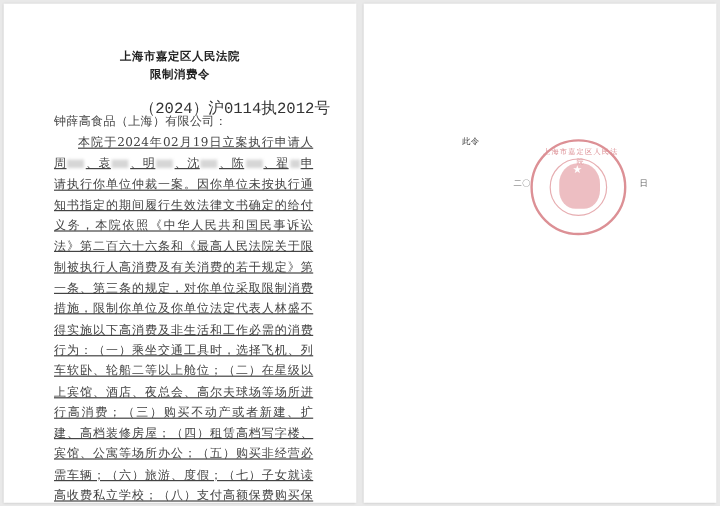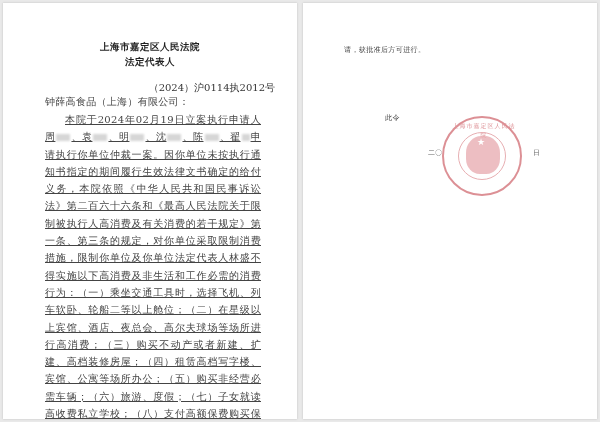--- a/index.html
+++ b/index.html
@@ -13,21 +13,21 @@
   }
   #page-left { left:3px; width:294px; height:416px; }
   #page-right { left:303px; width:294px; height:416px; }
   .title {
     position:absolute; left:0; right:0; text-align:center; font-weight:bold;
     font-size:9.5px; color:#222; letter-spacing:0.5px;
   }
   .t1 { top:38px; }
   .t2 { top:53px; }
   .caseno {
-    position:absolute; right:22px; top:78px; font-size:10px; color:#333;
+    position:absolute; right:22px; top:78px; font-size:13px; color:#333;font-family:Liberation Mono, monospace;
   }
   .body-text {
     position:absolute; left:42px; width:216px; font-size:10px; line-height:17.3px;
     color:#444; text-align:justify; text-justify:inter-character; letter-spacing:0.3px;
   }
   .addressee { top:90px; }
   .para1 { top:108px; text-indent:2em;text-decoration:underline; }
   .blur {
     display:inline-block; width:14px; height:7px; background:#d6d6d6; filter:blur(1.2px);
     vertical-align:middle; margin:0 1px;
@@ -61,28 +61,27 @@
   .date-line {
     position:absolute; top:145px; left:125px; width:112px; font-size:7px; color:#666;
     display:flex; justify-content:space-between;gap:30px;
   }
 </style>
 </head>
 <body>
 
 <div class="page" id="page-left">
   <div class="title t1">上海市嘉定区人民法院</div>
-  <div class="title t2">法定代表人</div>
+  <div class="title t2">限制消费令</div>
   <div class="caseno">（2024）沪0114执2012号</div>
   <div class="body-text addressee">钟薛高食品（上海）有限公司：</div>
   <div class="body-text para1"><span>本院于2024年02月19日立案执行申请人周</span><span class="blur"></span><span>、袁</span><span class="blur"></span><span>、明</span><span class="blur"></span><span>、沈</span><span class="blur"></span><span>、陈</span><span class="blur"></span><span>、翟</span><span class="blur" style="width:8px"></span><span>申请执行你单位仲裁一案。因你单位未按执行通知书指定的期间履行生效法律文书确定的给付义务，本院依照《中华人民共和国民事诉讼法》第二百六十六条和《最高人民法院关于限制被执行人高消费及有关消费的若干规定》第一条、第三条的规定，对你单位采取限制消费措施，限制你单位及你单位法定代表人林盛不得实施以下高消费及非生活和工作必需的消费行为：（一）乘坐交通工具时，选择飞机、列车软卧、轮船二等以上舱位；（二）在星级以上宾馆、酒店、夜总会、高尔夫球场等场所进行高消费；（三）购买不动产或者新建、扩建、高档装修房屋；（四）租赁高档写字楼、宾馆、公寓等场所办公；（五）购买非经营必需车辆；（六）旅游、度假；（七）子女就读高收费私立学校；（八）支付高额保费购买保险理财产品；（九）乘坐G字头动车组列车全部座位、其他动车组列车一等以上座位等其他非生活和工作必需的消费行为。如你单位（法定代表人、主要负责人、影响债务履行的直接责任人员、实际控制人）因私消费以个人财产实施前述行为的，可以向本院提出申请。如你单位因经营必需而进行前述禁止的消费活动的，应当向本院提出申</span></div>
 </div>
 
 <div class="page" id="page-right">
-  <div class="r-text r-cont">请，获批准后方可进行。</div>
   <div class="r-text r-close">此令</div>
   <div class="date-line">
     <span>二〇</span>
     <span>日</span>
   </div>
   <div class="seal">
     <div class="seal-text">上海市嘉定区人民法院</div>
     <div class="seal-inner"></div>
     <div class="seal-emblem"></div>
     <div class="seal-star">★</div>

